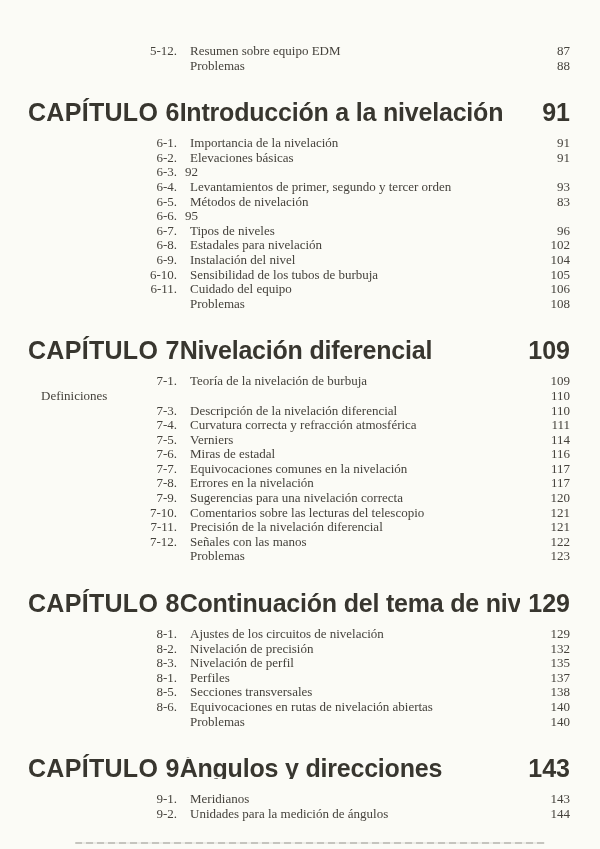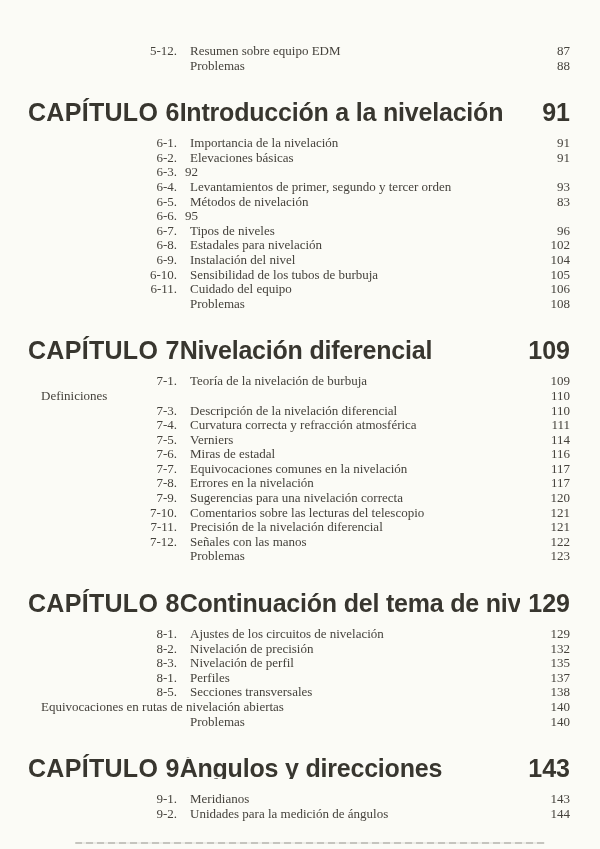--- a/index.html
+++ b/index.html
@@ -303,20 +303,21 @@
     <span class="sec-page">137</span>
   </div>
 
   <div class="sec-row">
     <span class="sec-num">8-5.</span>
     <span class="sec-title">Secciones transversales</span>
     <span class="sec-page">138</span>
   </div>
 
   <div class="sec-row">
+    <span class="sec-num">8-6.</span>
     <span class="sec-title">Equivocaciones en rutas de nivelación abiertas</span>
     <span class="sec-page">140</span>
   </div>
 
   <div class="sec-row">
     <span class="sec-num"></span>
     <span class="sec-title">Problemas</span>
     <span class="sec-page">140</span>
   </div>
 </div>

